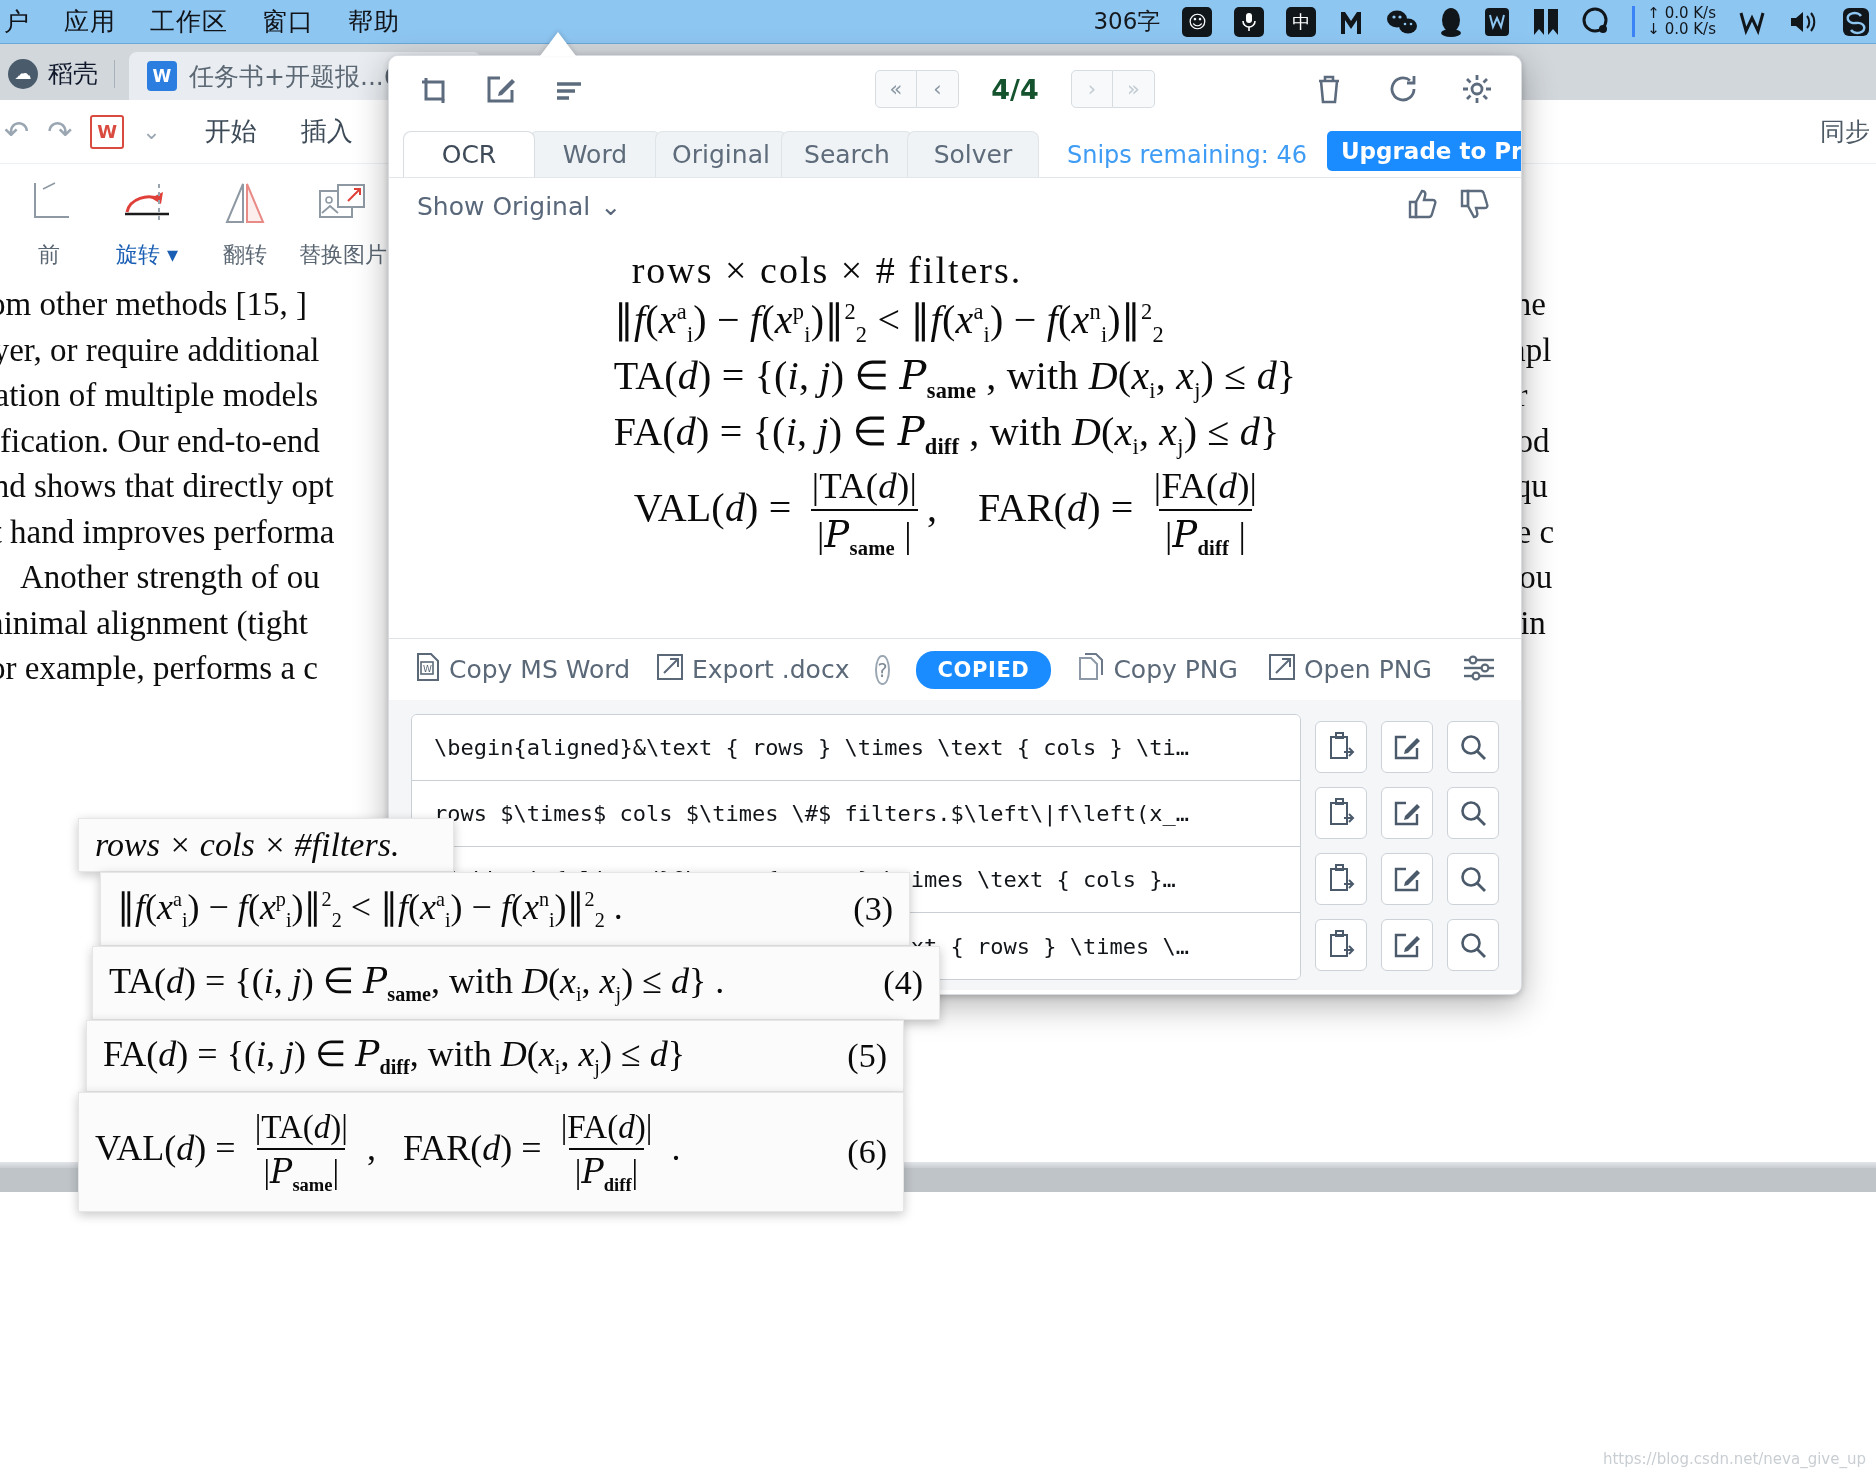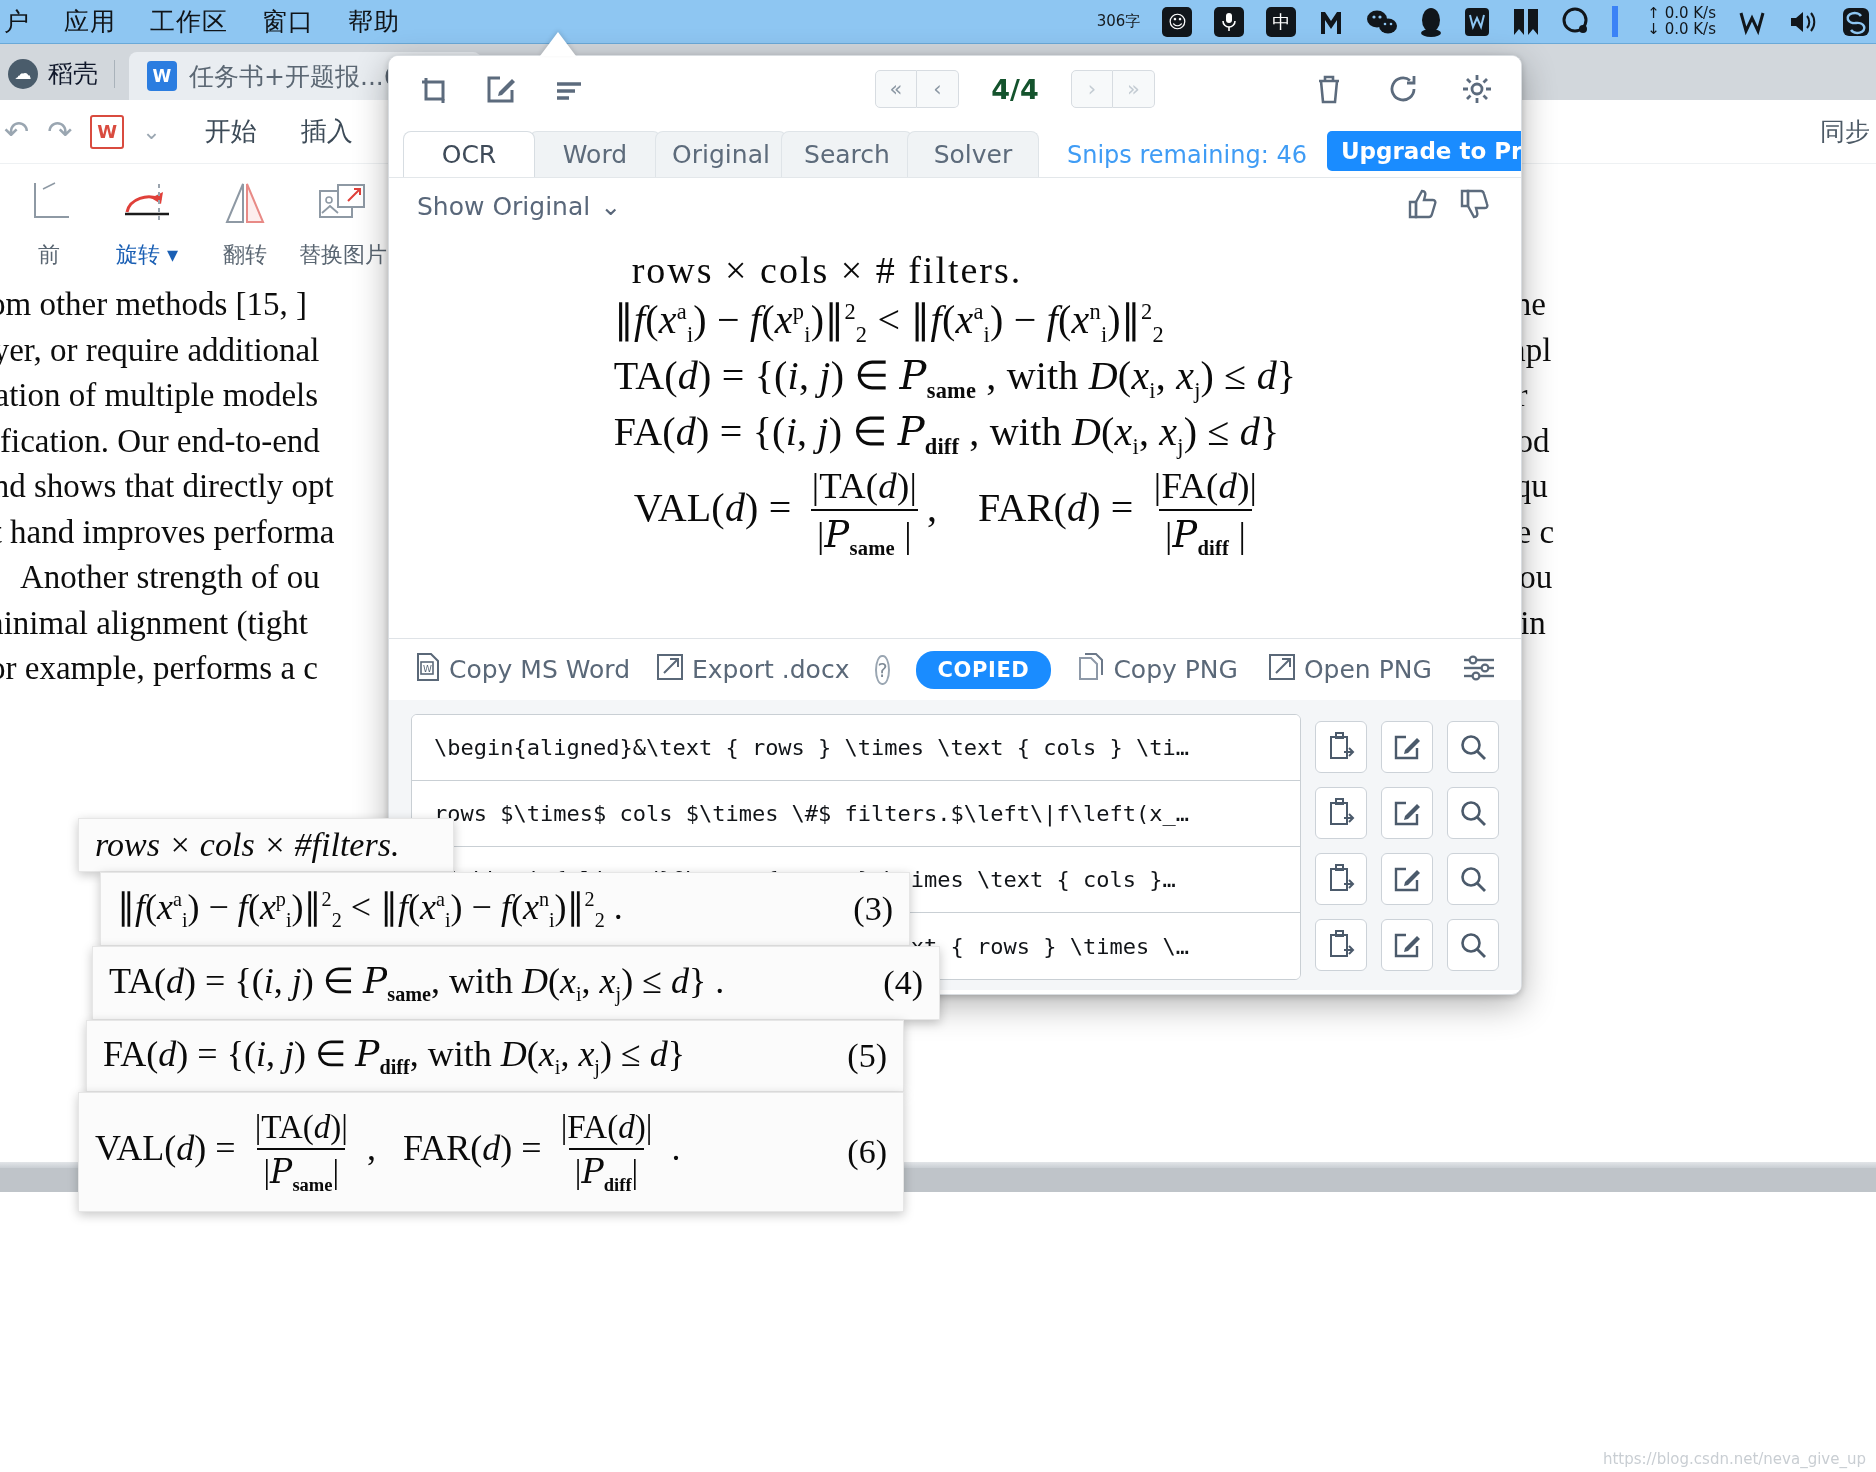--- a/index.html
+++ b/index.html
@@ -19,33 +19,33 @@
     border-bottom: 1px solid #6aa9d8;
   }
   .menubar-left { display: flex; align-items: center; gap: 34px; padding-left: 4px; }
   .menu-item {
     font-size: 25px; color: #101418; font-family: "DejaVu Sans", sans-serif;
     letter-spacing: 1px; white-space: nowrap;
   }
   .menubar-right {
     margin-left: auto; display: flex; align-items: center; gap: 22px; padding-right: 6px;
   }
-  .tray-text { font-size: 15px; color: #15191d; font-family: "DejaVu Sans", sans-serif; }
+  .tray-text { font-size: 23px; color: #15191d; font-family: "DejaVu Sans", sans-serif; }
   .tray-box {
     width: 30px; height: 30px; background: #11161b; border-radius: 5px;
     display: flex; align-items: center; justify-content: center;
     color: #fff; font-size: 18px; font-family: "DejaVu Sans", sans-serif;
   }
   .tray-glyph {
     color: #11161b; font-size: 28px; line-height: 1;
     display: flex; align-items: center; justify-content: center;
   }
   .netspeed {
     display: flex; gap: 6px;
-    border-left: 6px solid #3b82f6; padding-left: 29px;
+    border-left: 3px solid #3b82f6; padding-left: 12px;
   }
   .netspeed .rates { display: flex; flex-direction: column; line-height: 1.05; }
   .netspeed .rate { font-size: 15px; color: #12171c; white-space: nowrap;
                     font-family: "DejaVu Sans", sans-serif; }
 
   
   .wps {
     position: absolute; left: 0; top: 44px; width: 1876px; height: 1100px;
     background: #ffffff;
   }

